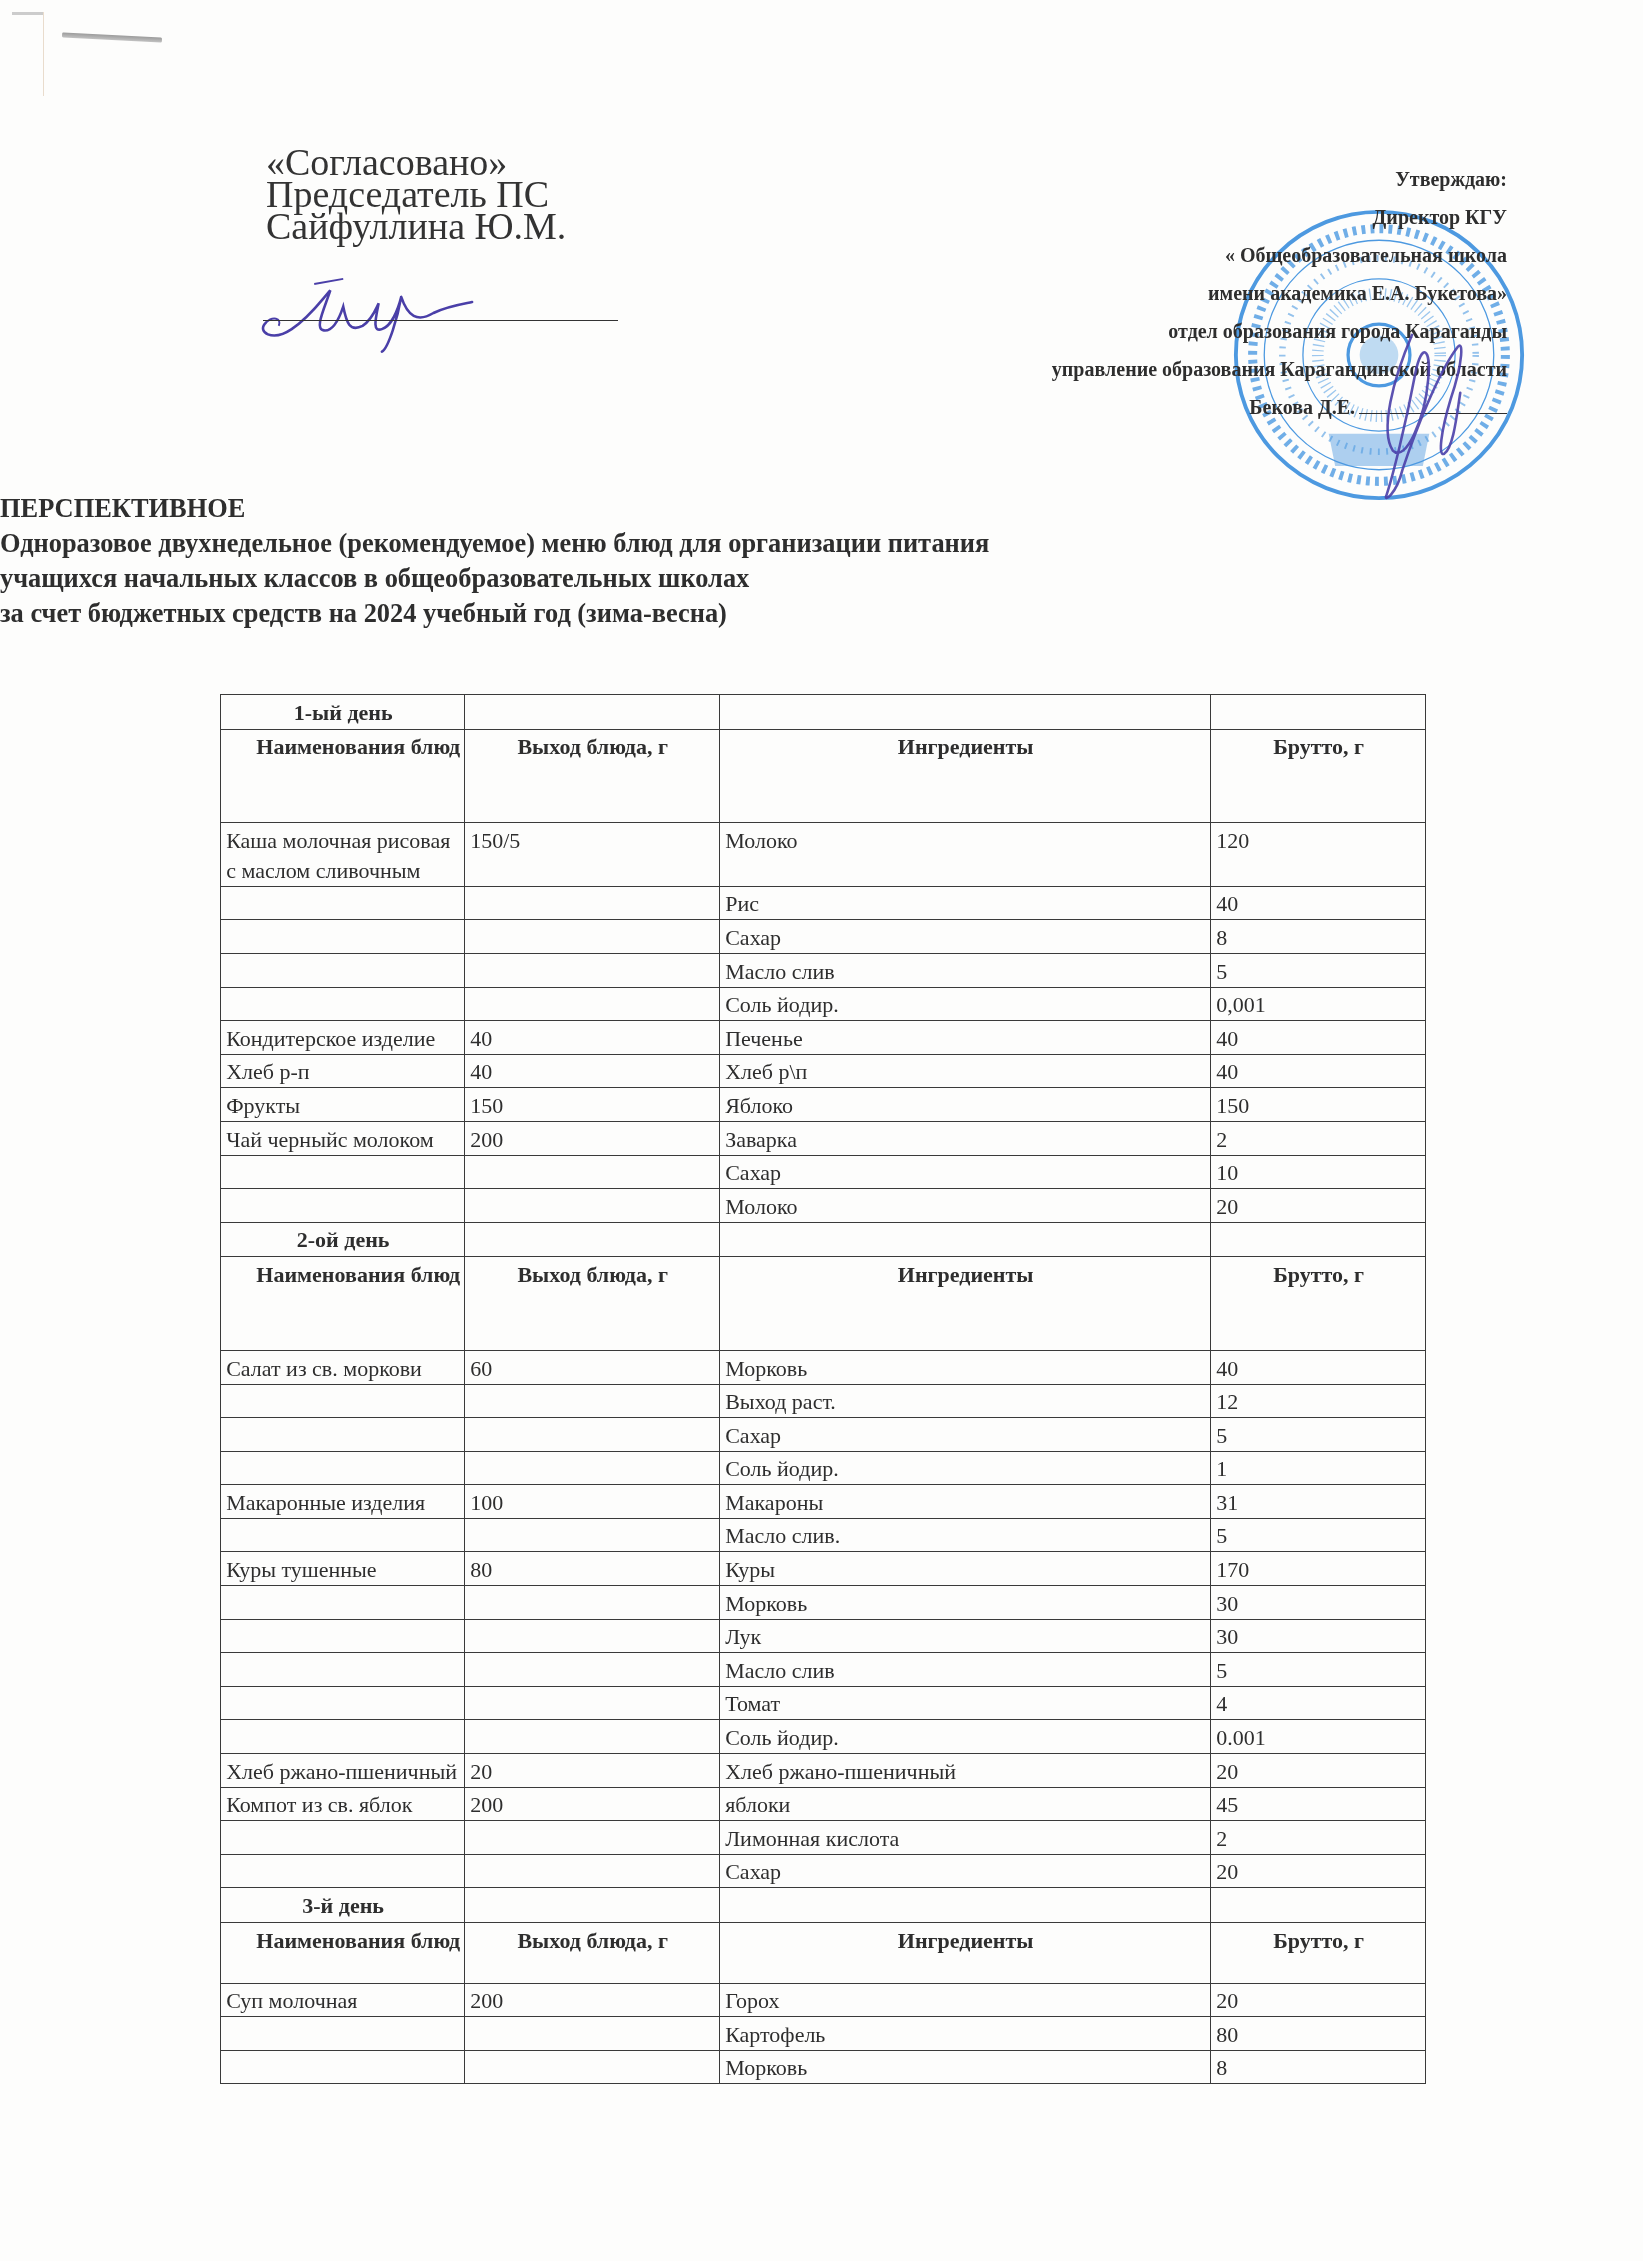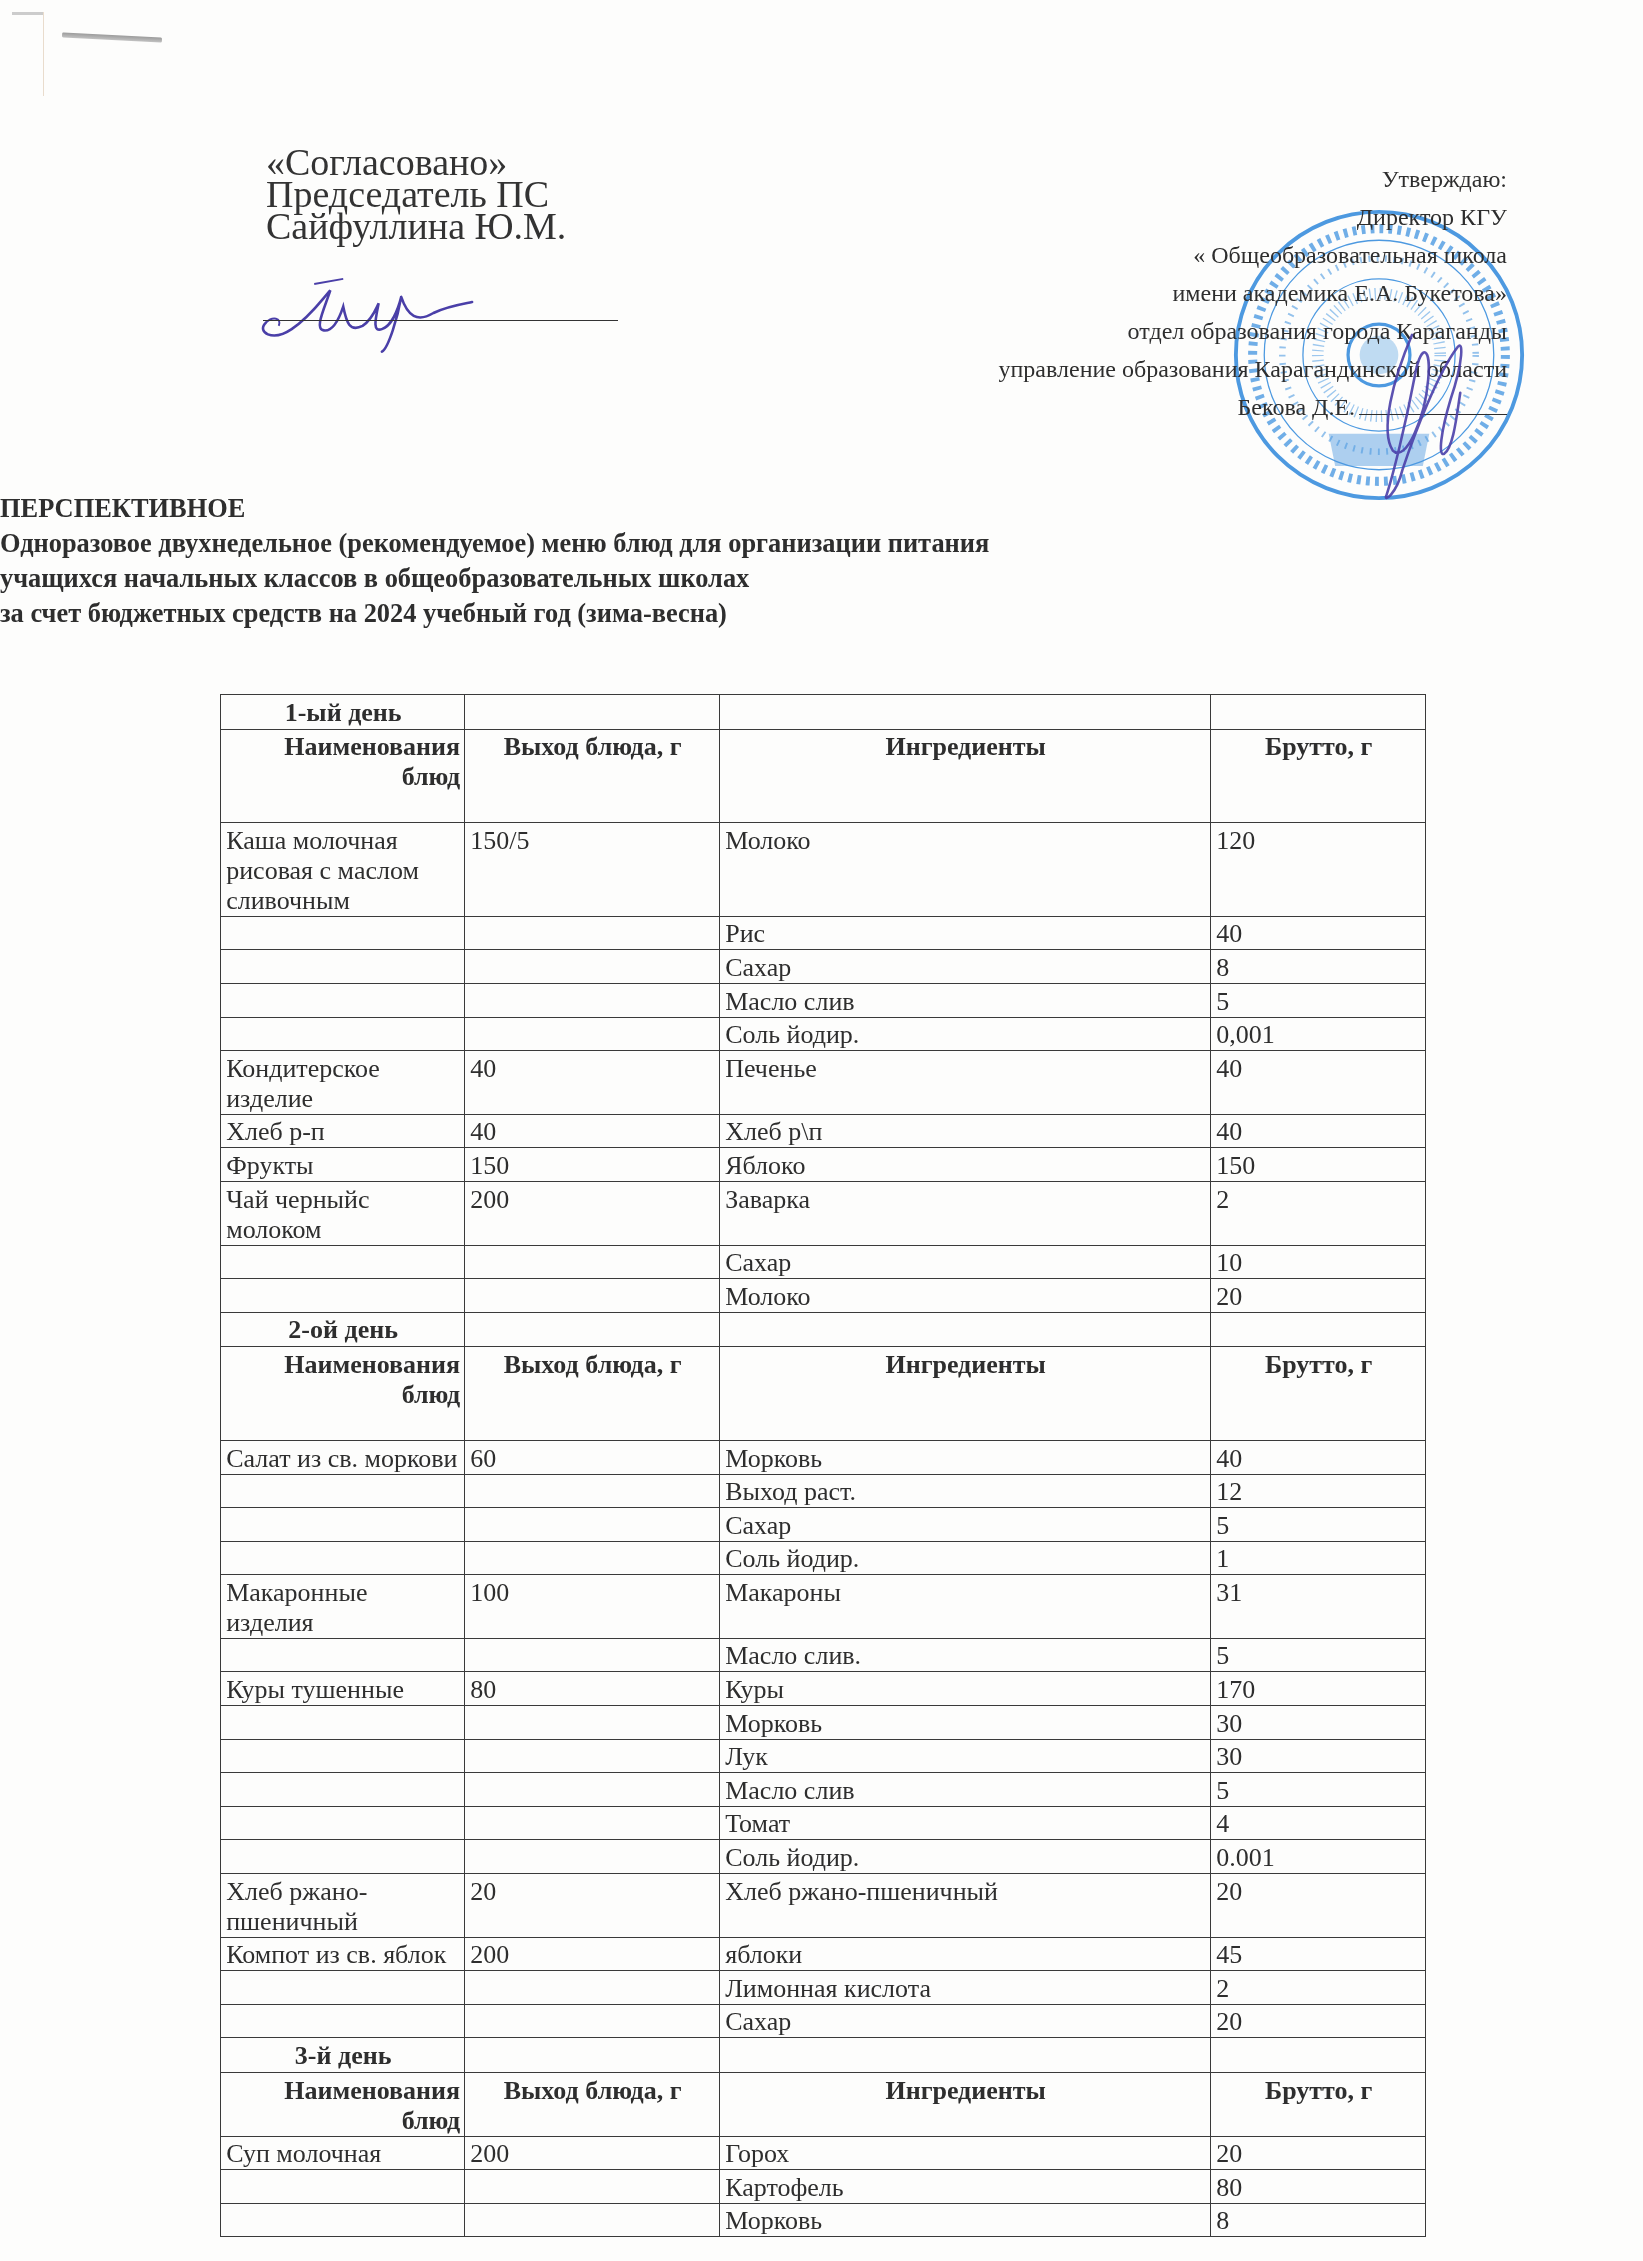--- a/index.html
+++ b/index.html
@@ -37,21 +37,21 @@
     position: absolute; left: 253px; top: 271px; width: 348px; height: 84px;
   }
   .agreed-line {
     position: absolute; left: 263px; top: 320px; width: 355px; height: 1.3px;
     background: #333;
   }
 
   
   .approve {
     position: absolute; right: 137px; top: 160px; text-align: right;
-    font-weight: normal; font-size: 24px; line-height: 38px; color: #2e2e2e;
+    font-weight: bold; font-size: 20px; line-height: 38px; color: #2e2e2e;
     z-index: 2;
   }
   .approve div { white-space: nowrap; }
   .approve-line {
     display: inline-block; width: 148px; height: 1.3px; background: #2e2e2e;
     vertical-align: baseline; margin-left: 3.9px;
   }
   .stamp {
     position: absolute; left: 1232px; top: 208px; width: 294px; height: 294px;
     z-index: 1; opacity: .9;
@@ -65,21 +65,21 @@
   .title-block {
     position: absolute; left: 0; right: 0; top: 491px; 
     font-weight: bold; font-size: 26.4px; line-height: 35px; color: #2e2e2e;
   }
   .title-block div { white-space: nowrap; }
 
   
   table.menu {
     position: absolute; left: 220px; top: 694px; width: 1204px;
     border-collapse: collapse; table-layout: fixed;
-    font-size: 26px; color: #2e2e2e; border-radius: 14px;
+    font-size: 22px; color: #2e2e2e; border-radius: 14px;
   }
   table.menu col.c1 { width: 244px; }
   table.menu col.c2 { width: 255px; }
   table.menu col.c3 { width: 491px; }
   table.menu col.c4 { width: 215px; }
   table.menu td {
     border: 1.6px solid #3a3a3a;
     padding: 2.6px 3.9px 0 5.2px;
     vertical-align: top;
     line-height: 30px;

